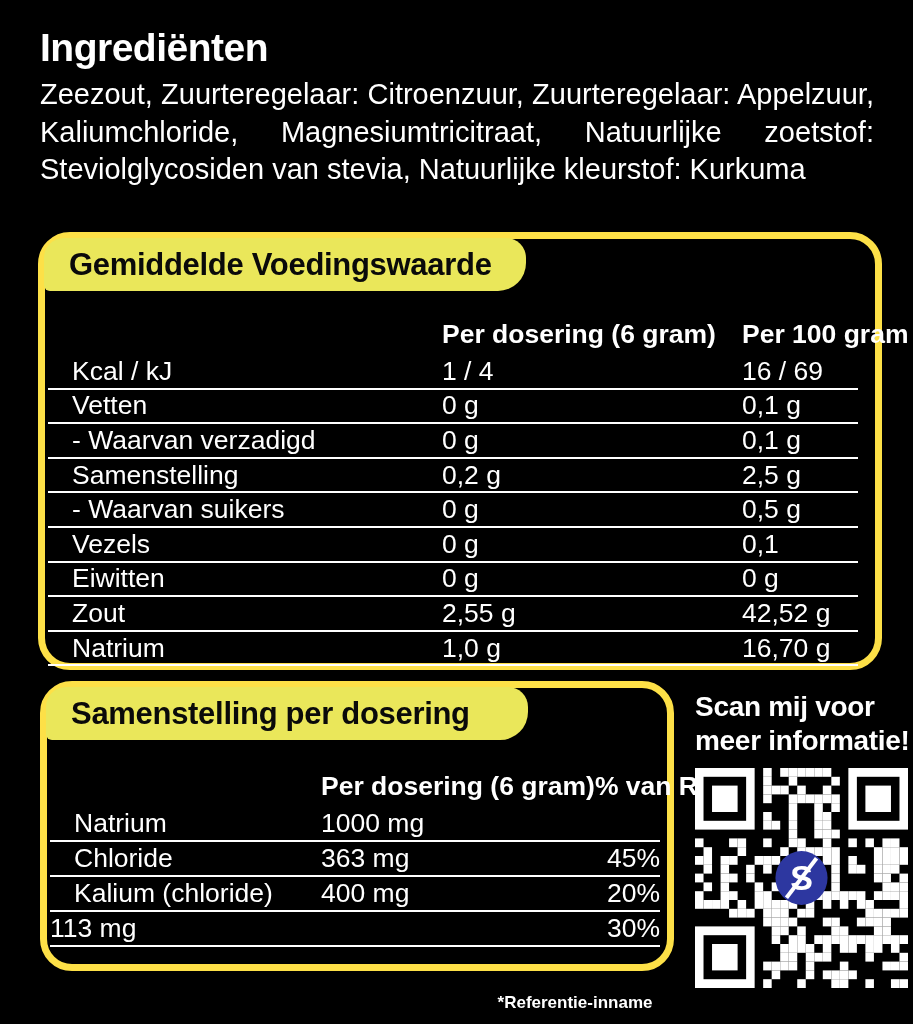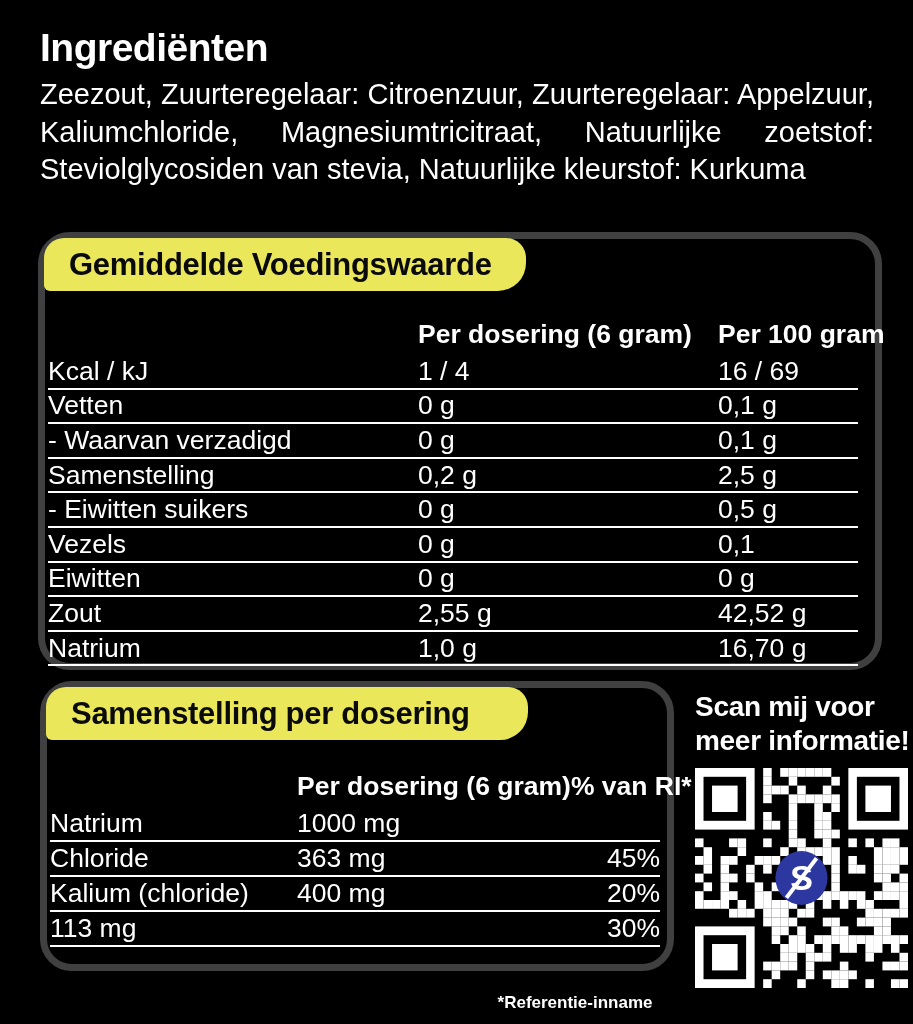--- a/index.html
+++ b/index.html
@@ -10,40 +10,40 @@
   }
   .title{
     position:absolute;left:40px;top:26px;
     font-size:39px;font-weight:700;letter-spacing:-0.5px;
   }
   .ingredients{
     position:absolute;left:40px;top:76px;width:834px;
     font-size:29px;line-height:37.5px;text-align:justify;
   }
   .panel{
-    position:absolute;background:#000;border:7px solid #404040;
+    position:absolute;background:#000;border:7px solid #fde047;
     border-radius:32px;box-sizing:border-box;
   }
   .panel-1{left:38px;top:232px;width:844px;height:438px;}
   .panel-2{left:40px;top:681px;width:634px;height:290px;}
   .badge{
     position:absolute;left:-1px;top:-1px;height:53px;width:482px;
     background:#EAE75A;border-radius:20px 20px 28px 6px;
     color:#0a0a0a;font-size:31px;font-weight:700;
     line-height:53px;padding-left:25px;box-sizing:border-box;
     white-space:nowrap;letter-spacing:-0.3px;
   }
   .rows{position:absolute;left:3px;right:17px;top:79px;}
   .panel-2 .rows{right:7px;top:82px;}
   .hdr-row,.row{display:flex;align-items:flex-end;}
   .hdr-row{height:37px;font-weight:700;padding-bottom:6px;box-sizing:border-box;}
   .row{height:34.6px;border-bottom:2px solid #fff;padding-bottom:2px;box-sizing:border-box;}
   .panel-2 .row{height:35px;}
   .row span,.hdr-row span{white-space:nowrap;font-size:26.5px;line-height:1.05;}
-  .c1{flex:0 0 370px;}
+  .c1{flex:0 0 370px;margin-left:24px;}
   .c2{flex:0 0 300px;}
   .c3{flex:1 1 auto;}
   .panel-2 .c1{flex:0 0 247px;}
   .panel-2 .c2{flex:1 1 auto;}
   .panel-2 .c3{flex:0 0 110px;text-align:right;}
   .qr-block{position:absolute;left:695px;top:690px;width:215px;}
   .qr-caption{font-size:28px;font-weight:700;line-height:33.5px;letter-spacing:-0.3px;}
   .qr-wrap{margin-top:11px;}
   .footnote{
     position:absolute;left:400px;top:993px;width:350px;
@@ -78,21 +78,21 @@
       <span class="c1">- Waarvan verzadigd</span>
       <span class="c2">0 g</span>
       <span class="c3">0,1 g</span>
     </div>
     <div class="row">
       <span class="c1">Samenstelling</span>
       <span class="c2">0,2 g</span>
       <span class="c3">2,5 g</span>
     </div>
     <div class="row">
-      <span class="c1">- Eiwitten suikers</span>
+      <span class="c1">- Waarvan suikers</span>
       <span class="c2">0 g</span>
       <span class="c3">0,5 g</span>
     </div>
     <div class="row">
       <span class="c1">Vezels</span>
       <span class="c2">0 g</span>
       <span class="c3">0,1</span>
     </div>
     <div class="row">
       <span class="c1">Eiwitten</span>

